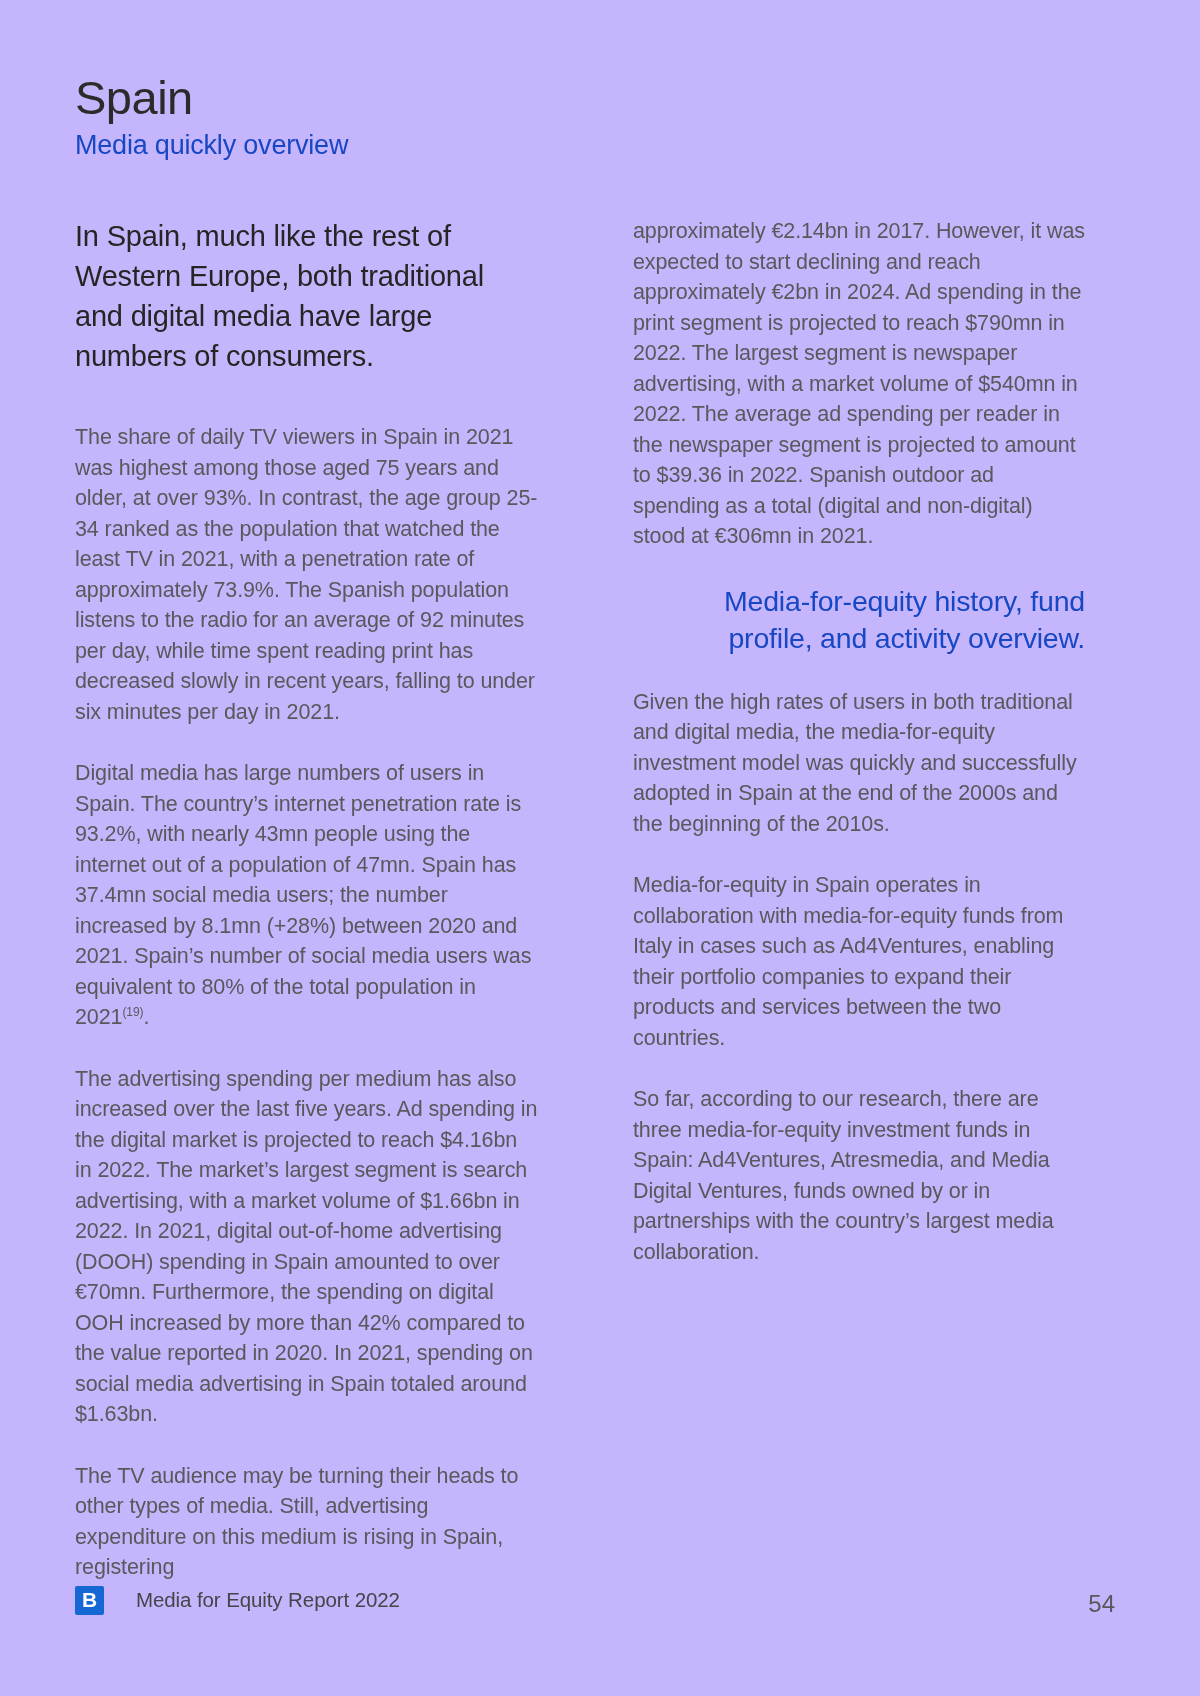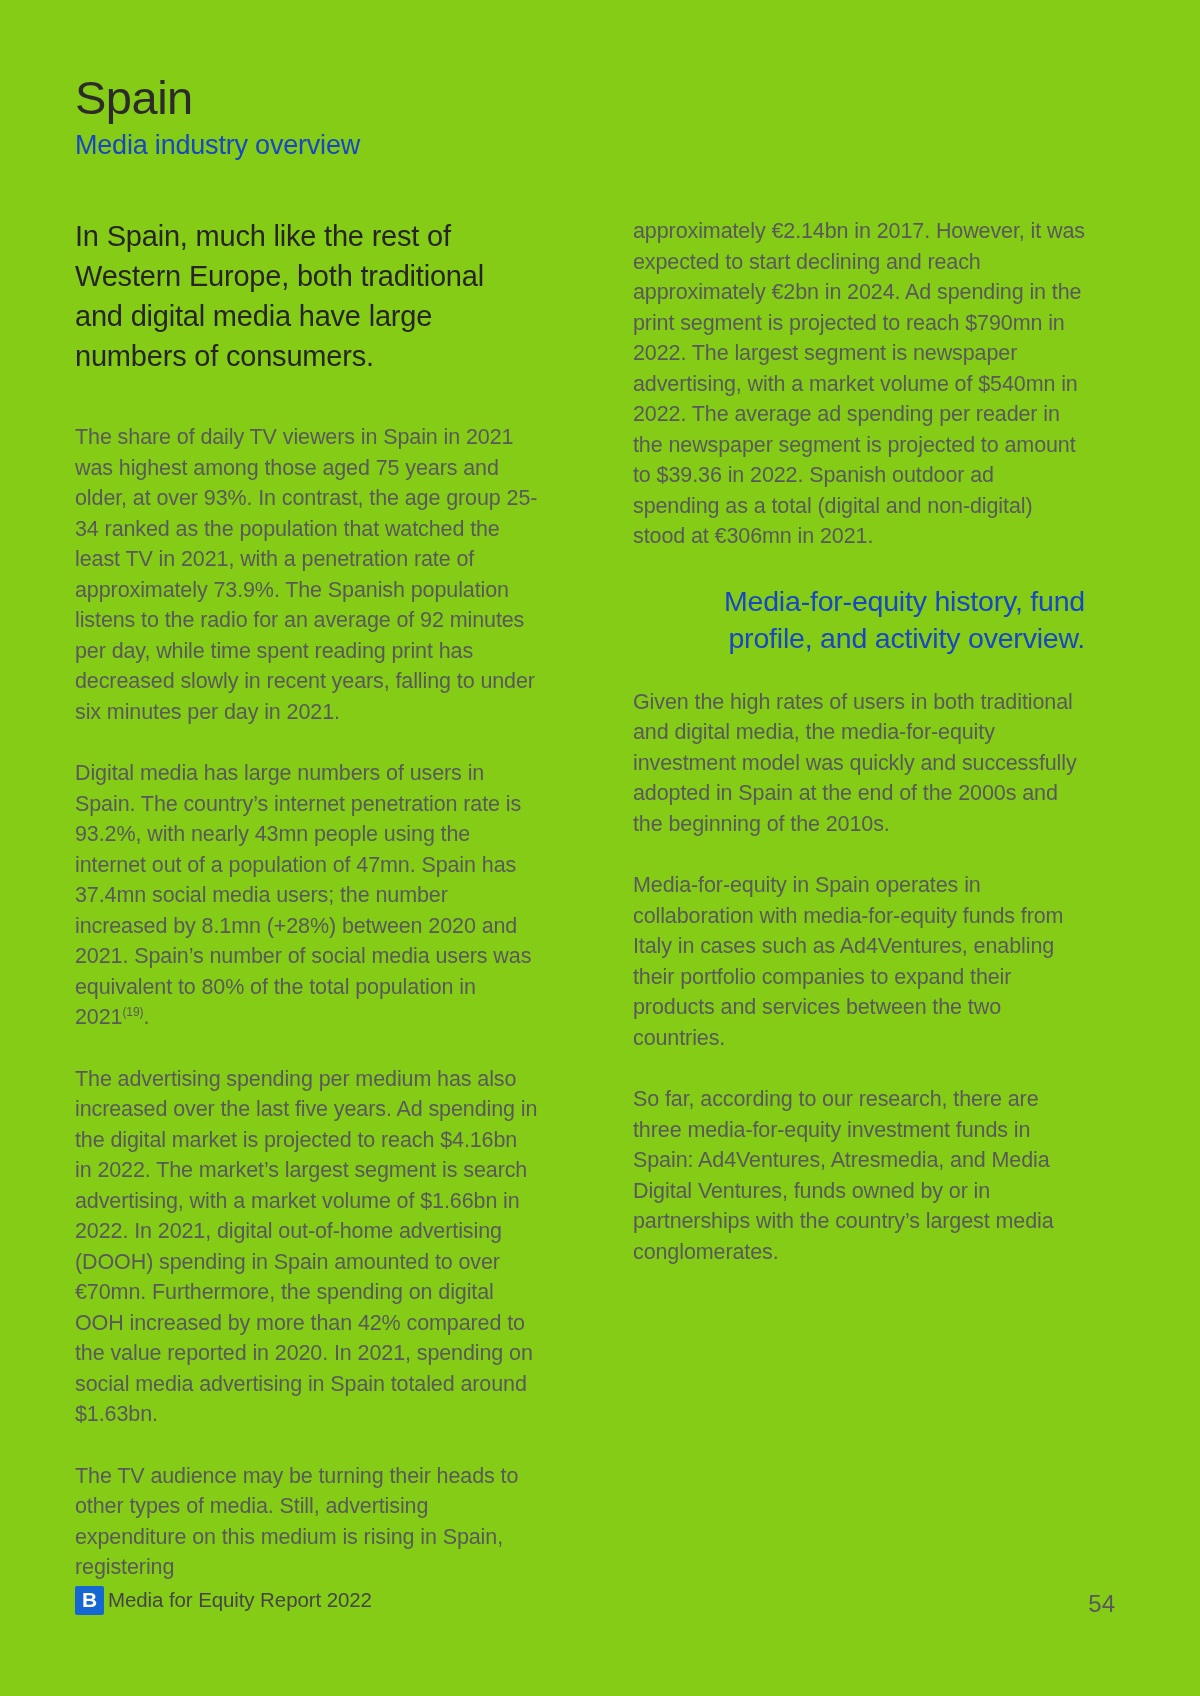--- a/index.html
+++ b/index.html
@@ -2,21 +2,21 @@
 <html><head>
 <meta charset="utf-8">
 <style>
   * { margin: 0; padding: 0; box-sizing: border-box; }
   html, body { background: #e8e8e8; }
   .page {
     position: relative;
     width: 1200px;
     height: 1696px;
     margin: 0 auto;
-    background: #84cc16;
+    background: #c4b5fd;
     font-family: "Liberation Sans", "DejaVu Sans", sans-serif;
     overflow: hidden;
   }
   .page-header {
     position: absolute;
     left: 75px;
     top: 72px;
   }
   .page-title {
     font-size: 47px;
@@ -84,57 +84,57 @@
     border-radius: 2px;
     display: flex;
     align-items: center;
     justify-content: center;
     color: #ffffff;
     font-size: 21px;
     font-weight: 700;
     flex: 0 0 auto;
   }
   .footer-title {
-    margin-left: 4px;
+    margin-left: 32px;
     font-size: 20.5px;
     color: #454547;
     letter-spacing: -0.1px;
   }
   .footer-page-num {
     margin-left: auto;
     margin-right: 10px;
     font-size: 24px;
     color: #59595b;
     margin-top: 8px;
   }
 </style>
 </head>
 <body>
 
 <div class="page">
 
   <div class="page-header">
     <div class="page-title">Spain</div>
-    <div class="page-subtitle">Media industry overview</div>
+    <div class="page-subtitle">Media quickly overview</div>
   </div>
 
   <div class="col col-left">
     <div class="lead">In Spain, much like the rest of Western Europe, both traditional and digital media have large numbers of consumers.</div>
     <p class="body-p">The share of daily TV viewers in Spain in 2021 was highest among those aged 75 years and older, at over 93%. In contrast, the age group 25-34 ranked as the population that watched the least TV in 2021, with a penetration rate of approximately 73.9%. The Spanish population listens to the radio for an average of 92 minutes per day, while time spent reading print has decreased slowly in recent years, falling to under six minutes per day in 2021.</p>
     <p class="body-p"><span>Digital media has large numbers of users in Spain. The country’s internet penetration rate is 93.2%, with nearly 43mn people using the internet out of a population of 47mn. Spain has 37.4mn social media users; the number increased by 8.1mn (+28%) between 2020 and 2021. Spain’s number of social media users was equivalent to 80% of the total population in 2021</span><sup>(19)</sup><span>.</span></p>
     <p class="body-p">The advertising spending per medium has also increased over the last five years. Ad spending in the digital market is projected to reach $4.16bn in 2022. The market’s largest segment is search advertising, with a market volume of $1.66bn in 2022. In 2021, digital out-of-home advertising (DOOH) spending in Spain amounted to over €70mn. Furthermore, the spending on digital OOH increased by more than 42% compared to the value reported in 2020. In 2021, spending on social media advertising in Spain totaled around $1.63bn.</p>
     <p class="body-p">The TV audience may be turning their heads to other types of media. Still, advertising expenditure on this medium is rising in Spain, registering</p>
   </div>
 
   <div class="col col-right">
     <p class="body-p">approximately €2.14bn in 2017. However, it was expected to start declining and reach approximately €2bn in 2024. Ad spending in the print segment is projected to reach $790mn in 2022. The largest segment is newspaper advertising, with a market volume of $540mn in 2022. The average ad spending per reader in the newspaper segment is projected to amount to $39.36 in 2022. Spanish outdoor ad spending as a total (digital and non-digital) stood at €306mn in 2021.</p>
     <div class="section-heading">Media-for-equity history, fund profile, and activity overview.</div>
     <p class="body-p">Given the high rates of users in both traditional and digital media, the media-for-equity investment model was quickly and successfully adopted in Spain at the end of the 2000s and the beginning of the 2010s.</p>
     <p class="body-p">Media-for-equity in Spain operates in collaboration with media-for-equity funds from Italy in cases such as Ad4Ventures, enabling their portfolio companies to expand their products and services between the two countries.</p>
-    <p class="body-p">So far, according to our research, there are three media-for-equity investment funds in Spain: Ad4Ventures, Atresmedia, and Media Digital Ventures, funds owned by or in partnerships with the country’s largest media conglomerates.</p>
+    <p class="body-p">So far, according to our research, there are three media-for-equity investment funds in Spain: Ad4Ventures, Atresmedia, and Media Digital Ventures, funds owned by or in partnerships with the country’s largest media collaboration.</p>
   </div>
 
   <div class="page-footer">
     <div class="footer-logo">B</div>
     <div class="footer-title">Media for Equity Report 2022</div>
     <div class="footer-page-num">54</div>
   </div>
 
 </div>
 

